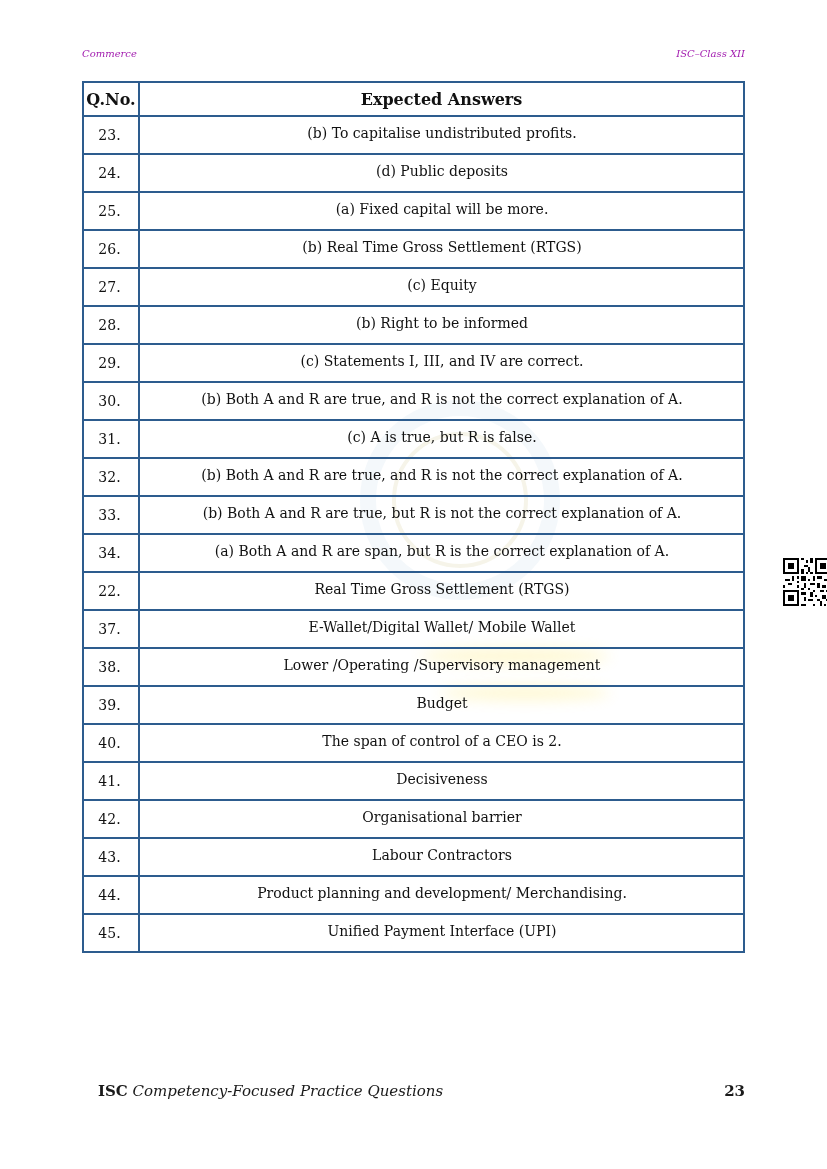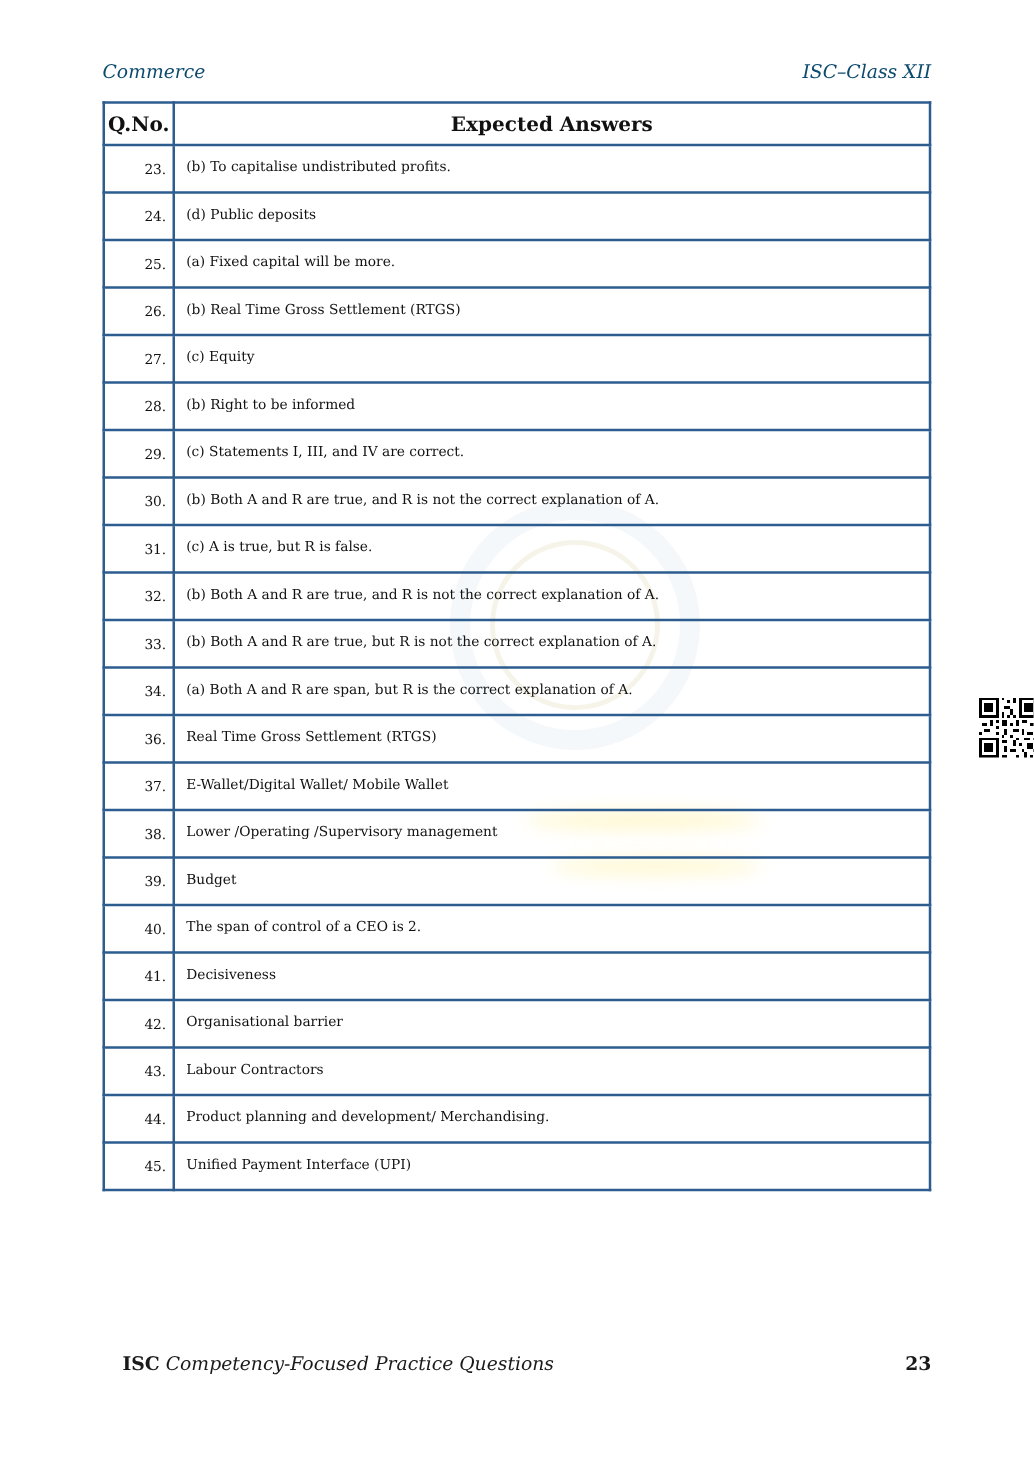--- a/index.html
+++ b/index.html
@@ -13,22 +13,22 @@
     overflow: hidden;
     font-family: "DejaVu Serif", serif;
     color: #111;
   }
   .page-header {
     position: absolute;
     top: 48px; left: 82px; right: 82px;
     display: flex;
     justify-content: space-between;
     font-style: italic;
-    font-size: 15px;
-    color: #0c4a6e;
+    font-size: 10px;
+    color: #a21caf;
     align-items: center;
   }
   
   .wm-ring {
     position: absolute;
     left: 360px; top: 400px;
     width: 200px; height: 200px;
     border: 16px solid #a9c8dd;
     border-radius: 50%;
     opacity: 0.13;
@@ -57,22 +57,23 @@
   table.answers {
     position: absolute;
     top: 81px; left: 82px;
     width: 663px;
     border-collapse: collapse;
     table-layout: fixed;
     border-radius: 31px;
   }
   table.answers th, table.answers td {
     border: 2px solid var(--border-blue);
-    font-size: 11px;
+    font-size: 14px;
     color: #111;
+    text-align: center;
   }
   table.answers th {
     height: 34px;
     font-weight: bold;
     text-align: center;
     font-size: 16px;
     padding: 4px 2px;
   }
   th.col-qno, td.col-qno { width: 56px; }
   td.col-qno {
@@ -167,21 +168,21 @@
         </tr>
         <tr>
           <td class="col-qno">33.</td>
           <td class="col-answer">(b) Both A and R are true, but R is not the correct explanation of A.</td>
         </tr>
         <tr>
           <td class="col-qno">34.</td>
           <td class="col-answer">(a) Both A and R are span, but R is the correct explanation of A.</td>
         </tr>
         <tr>
-          <td class="col-qno">36.</td>
+          <td class="col-qno">22.</td>
           <td class="col-answer">Real Time Gross Settlement (RTGS)</td>
         </tr>
         <tr>
           <td class="col-qno">37.</td>
           <td class="col-answer">E-Wallet/Digital Wallet/ Mobile Wallet</td>
         </tr>
         <tr>
           <td class="col-qno">38.</td>
           <td class="col-answer">Lower /Operating /Supervisory management</td>
         </tr>

